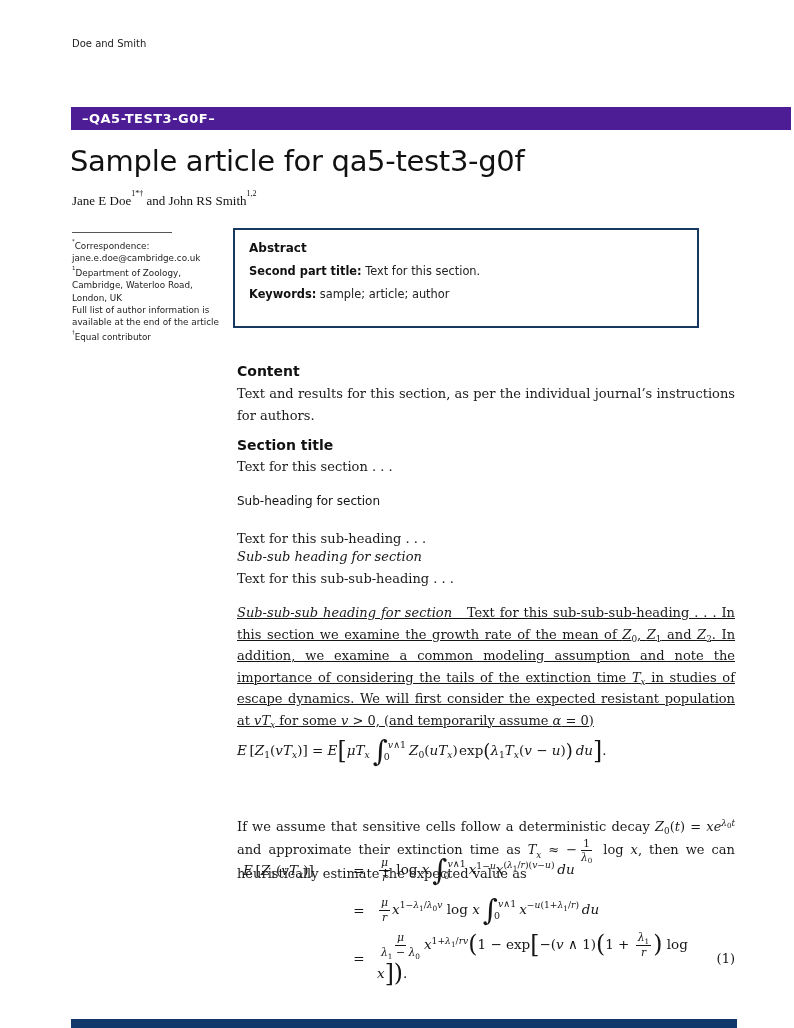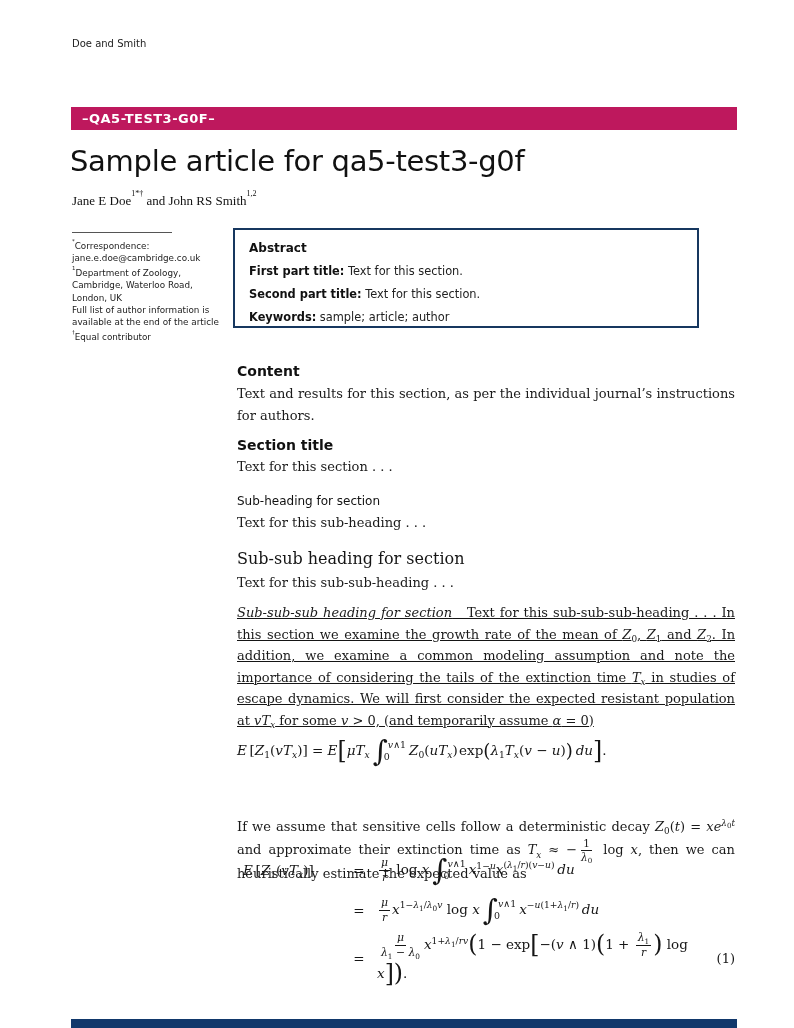--- a/index.html
+++ b/index.html
@@ -7,22 +7,22 @@
   .page {
     position:relative; width:794px; height:1028px; background:#ffffff;
     font-family:"DejaVu Serif", serif; color:#151515; overflow:hidden;
   }
 
   .running-head {
     position:absolute; left:72px; top:38px;
     font-family:"DejaVu Sans", sans-serif; font-size:10px; color:#222;
   }
   .banner {
-    position:absolute; left:71px; top:107px; width:666px; height:23px;
-    background:#be185d; color:#ffffff;
+    position:absolute; left:71px; top:107px; width:720px; height:23px;
+    background:#4c1d95; color:#ffffff;
     font-family:"DejaVu Sans", sans-serif; font-weight:bold; font-size:13px;
     line-height:23px; padding-left:11px; letter-spacing:0.5px;
   }
   .article-title {
     position:absolute; left:70px; top:144px; width:660px;
     font-family:"DejaVu Sans", sans-serif; font-weight:500; font-size:29px;
     letter-spacing:-0.3px; color:#111;
   }
   .authors {
     position:absolute; left:72px; top:193px;
@@ -44,21 +44,21 @@
   .abstract-box .abs-head { font-weight:bold; font-size:12px; color:#111; }
   .abstract-box .abs-row { margin-top:9px; font-size:11.4px; color:#222; }
   .abstract-box .abs-row b { color:#111; }
 
   .col { position:absolute; left:237px; width:498px; }
 
   .h-sec {
     font-family:"DejaVu Sans", sans-serif; font-weight:bold; font-size:14px; color:#111;
   }
   .h-sub { font-family:"DejaVu Sans", sans-serif; font-size:12px; color:#111; }
-  .h-subsub { font-size:16px; }
+  .h-subsub { font-style:italic; font-size:13px; }
   .body-txt { font-size:13px; line-height:21.5px; text-align:justify; color:#1a1a1a; }
 
   
   .m i { font-style:italic; }
   .m sub { font-size:0.68em; vertical-align:-0.35em; line-height:0; }
   .m sup { font-size:0.68em; vertical-align:0.55em; line-height:0; }
   .m sup sub, .m sup i sub { font-size:0.8em; }
   .fr { display:inline-flex; flex-direction:column; align-items:center;
         vertical-align:middle; line-height:1.1; font-size:0.8em; margin:0 2px; }
   .fr .n { padding:0 2px 1px; border-bottom:1px solid currentColor; }
@@ -105,24 +105,20 @@
     <div>Cambridge, Waterloo Road,</div>
     <div>London, UK</div>
     <div>Full list of author information is</div>
     <div>available at the end of the article</div>
     <div><sup>†</sup>Equal contributor</div>
   </div>
 
   <div class="abstract-box">
     <div class="abs-head">Abstract</div>
     <div class="abs-row">
-      <b>First part title:</b>
-      <span>Text for this section.</span>
-    </div>
-    <div class="abs-row">
       <b>Second part title:</b>
       <span>Text for this section.</span>
     </div>
     <div class="abs-row">
       <b>Keywords:</b>
       <span>sample; article; author</span>
     </div>
   </div>
 
   <div class="col" style="top:437px;">
@@ -130,21 +126,21 @@
     <p class="body-txt" style="margin-top:3px;">Text for this section . . .</p>
   </div>
 
   <div class="col" style="top:363px;">
     <div class="h-sec">Content</div>
     <p class="body-txt" style="margin-top:4px;">Text and results for this section, as per the individual journal’s instructions for authors.</p>
   </div>
 
   <div class="col" style="top:494px;">
     <div class="h-sub">Sub-heading for section</div>
-    <p class="body-txt" style="margin-top:4px;">Text for this sub-heading . . .</p>
+    <p class="body-txt" style="margin-top:20px;">Text for this sub-heading . . .</p>
   </div>
 
   <div class="col" style="top:549px;">
     <div class="h-subsub">Sub-sub heading for section</div>
     <p class="body-txt" style="margin-top:4px;">Text for this sub-sub-heading . . .</p>
   </div>
 
   <div class="col m" style="top:602px;text-decoration:underline;">
     <p class="body-txt"><i>Sub-sub-sub heading for section</i>&nbsp;&nbsp;&nbsp;Text for this sub-sub-sub-heading . . . In this section we examine the growth rate of the mean of <i>Z</i><sub>0</sub>, <i>Z</i><sub>1</sub> and <i>Z</i><sub>2</sub>. In addition, we examine a common modeling assumption and note the importance of considering the tails of the extinction time <i>T</i><sub><i>x</i></sub> in studies of escape dynamics. We will first consider the expected resistant population at <i>vT</i><sub><i>x</i></sub> for some <i>v</i> &gt; 0, (and temporarily assume <i>α</i> = 0)</p>
   </div>

